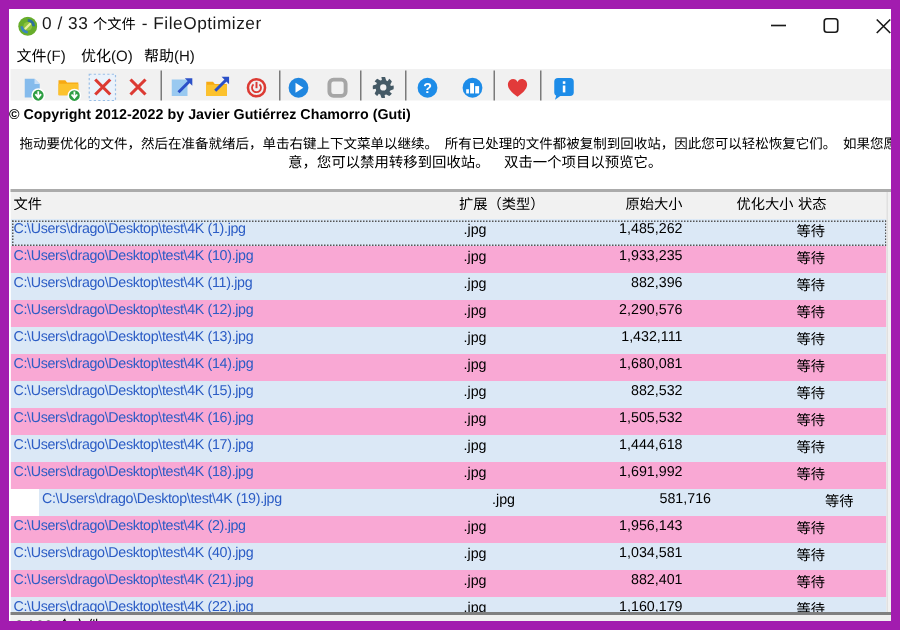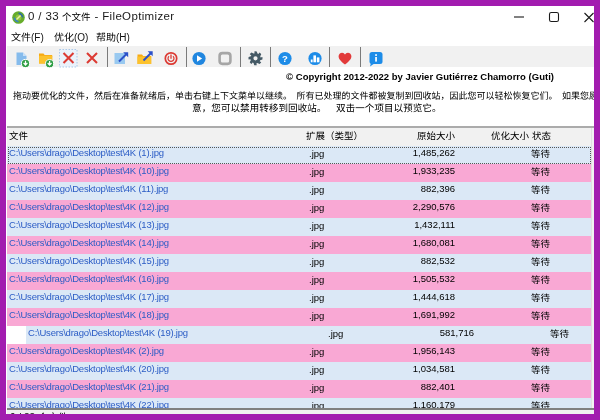--- a/index.html
+++ b/index.html
@@ -7,21 +7,21 @@
 #win { position:absolute; left:0; top:0; width:600px; height:420px;
   border-radius:0; background:#fff; overflow:hidden;
   border:6px solid #a21caf; }
 .titlebar { position:absolute; left:0; top:0; width:100%; height:22px; background:#fff; }
 .title { position:absolute; left:22px; top:3.5px; font-size:11.5px; letter-spacing:0.35px; color:#191919; white-space:nowrap; }
 .appicon,.winbtns,.tbicons { position:absolute; }
 .menubar { position:absolute; left:0; top:22px; width:100%; height:18px; background:#fff; font-size:10px; color:#111; }
 .menubar span.mi { position:absolute; top:4px; white-space:nowrap; }
 .toolbar { position:absolute; left:1px; top:40px; width:598px; height:21px; background:#f1f1f1; }
 .tsep { position:absolute; top:40.5px; width:1px; height:20px; background:#7a7a7a; }
-.copy { position:absolute; left:0; top:65px; width:548px; text-align:right; font-weight:bold; font-size:9.5px; letter-spacing:0.02px; color:#000; }
+.copy { position:absolute; left:0; top:65px; width:548px; text-align:left; font-weight:bold; font-size:9.5px; letter-spacing:0.02px; color:#000; }
 .para { position:absolute; }
 .para svg.k { display:block; }
 .tablewrap { position:absolute; left:1px; top:120px; width:598px; height:284px; border-top:2px solid #ababab; border-bottom:2px solid #808080; background:#fff; overflow:hidden; }
 .thead { position:absolute; left:0; top:0; width:598px; height:18px; background:#f1f1f1; }
 .th { position:absolute; top:2.6px; font-size:9.5px; line-height:10px; white-space:nowrap; }
 .th svg.k { vertical-align:-1.6px; }
 .row { position:absolute; left:0; width:584px; height:18px; }
 .rl { background:#dbe8f6; }
 .rd { background:#f9a8d4; }
 .focus { position:absolute; left:0.5px; top:0.5px; right:0.5px; bottom:0.5px; border:1px dotted #555; }
@@ -466,21 +466,21 @@
             <span class="ext">.jpg</span>
             <span class="sz">1,956,143</span>
             <span class="st">
               <svg class="k" style="display:block;width:19.00px;height:9.50px;" viewBox="0 -880 2000 1000">
                 <use href="#g7B49" x="0"></use>
                 <use href="#g5F85" x="1000"></use>
               </svg>
             </span>
           </div>
 <div class="row rl" style="top:357.00px;">
-            <span class="lnk">C:\Users\drago\Desktop\test\4K (20).jpg</span>
+            <span class="lnk">C:\Users\drago\Desktop\test\4K (40).jpg</span>
             <span class="ext">.jpg</span>
             <span class="sz">1,034,581</span>
             <span class="st">
               <svg class="k" style="display:block;width:19.00px;height:9.50px;" viewBox="0 -880 2000 1000">
                 <use href="#g7B49" x="0"></use>
                 <use href="#g5F85" x="1000"></use>
               </svg>
             </span>
           </div>
 <div class="row rd" style="top:375.00px;">

